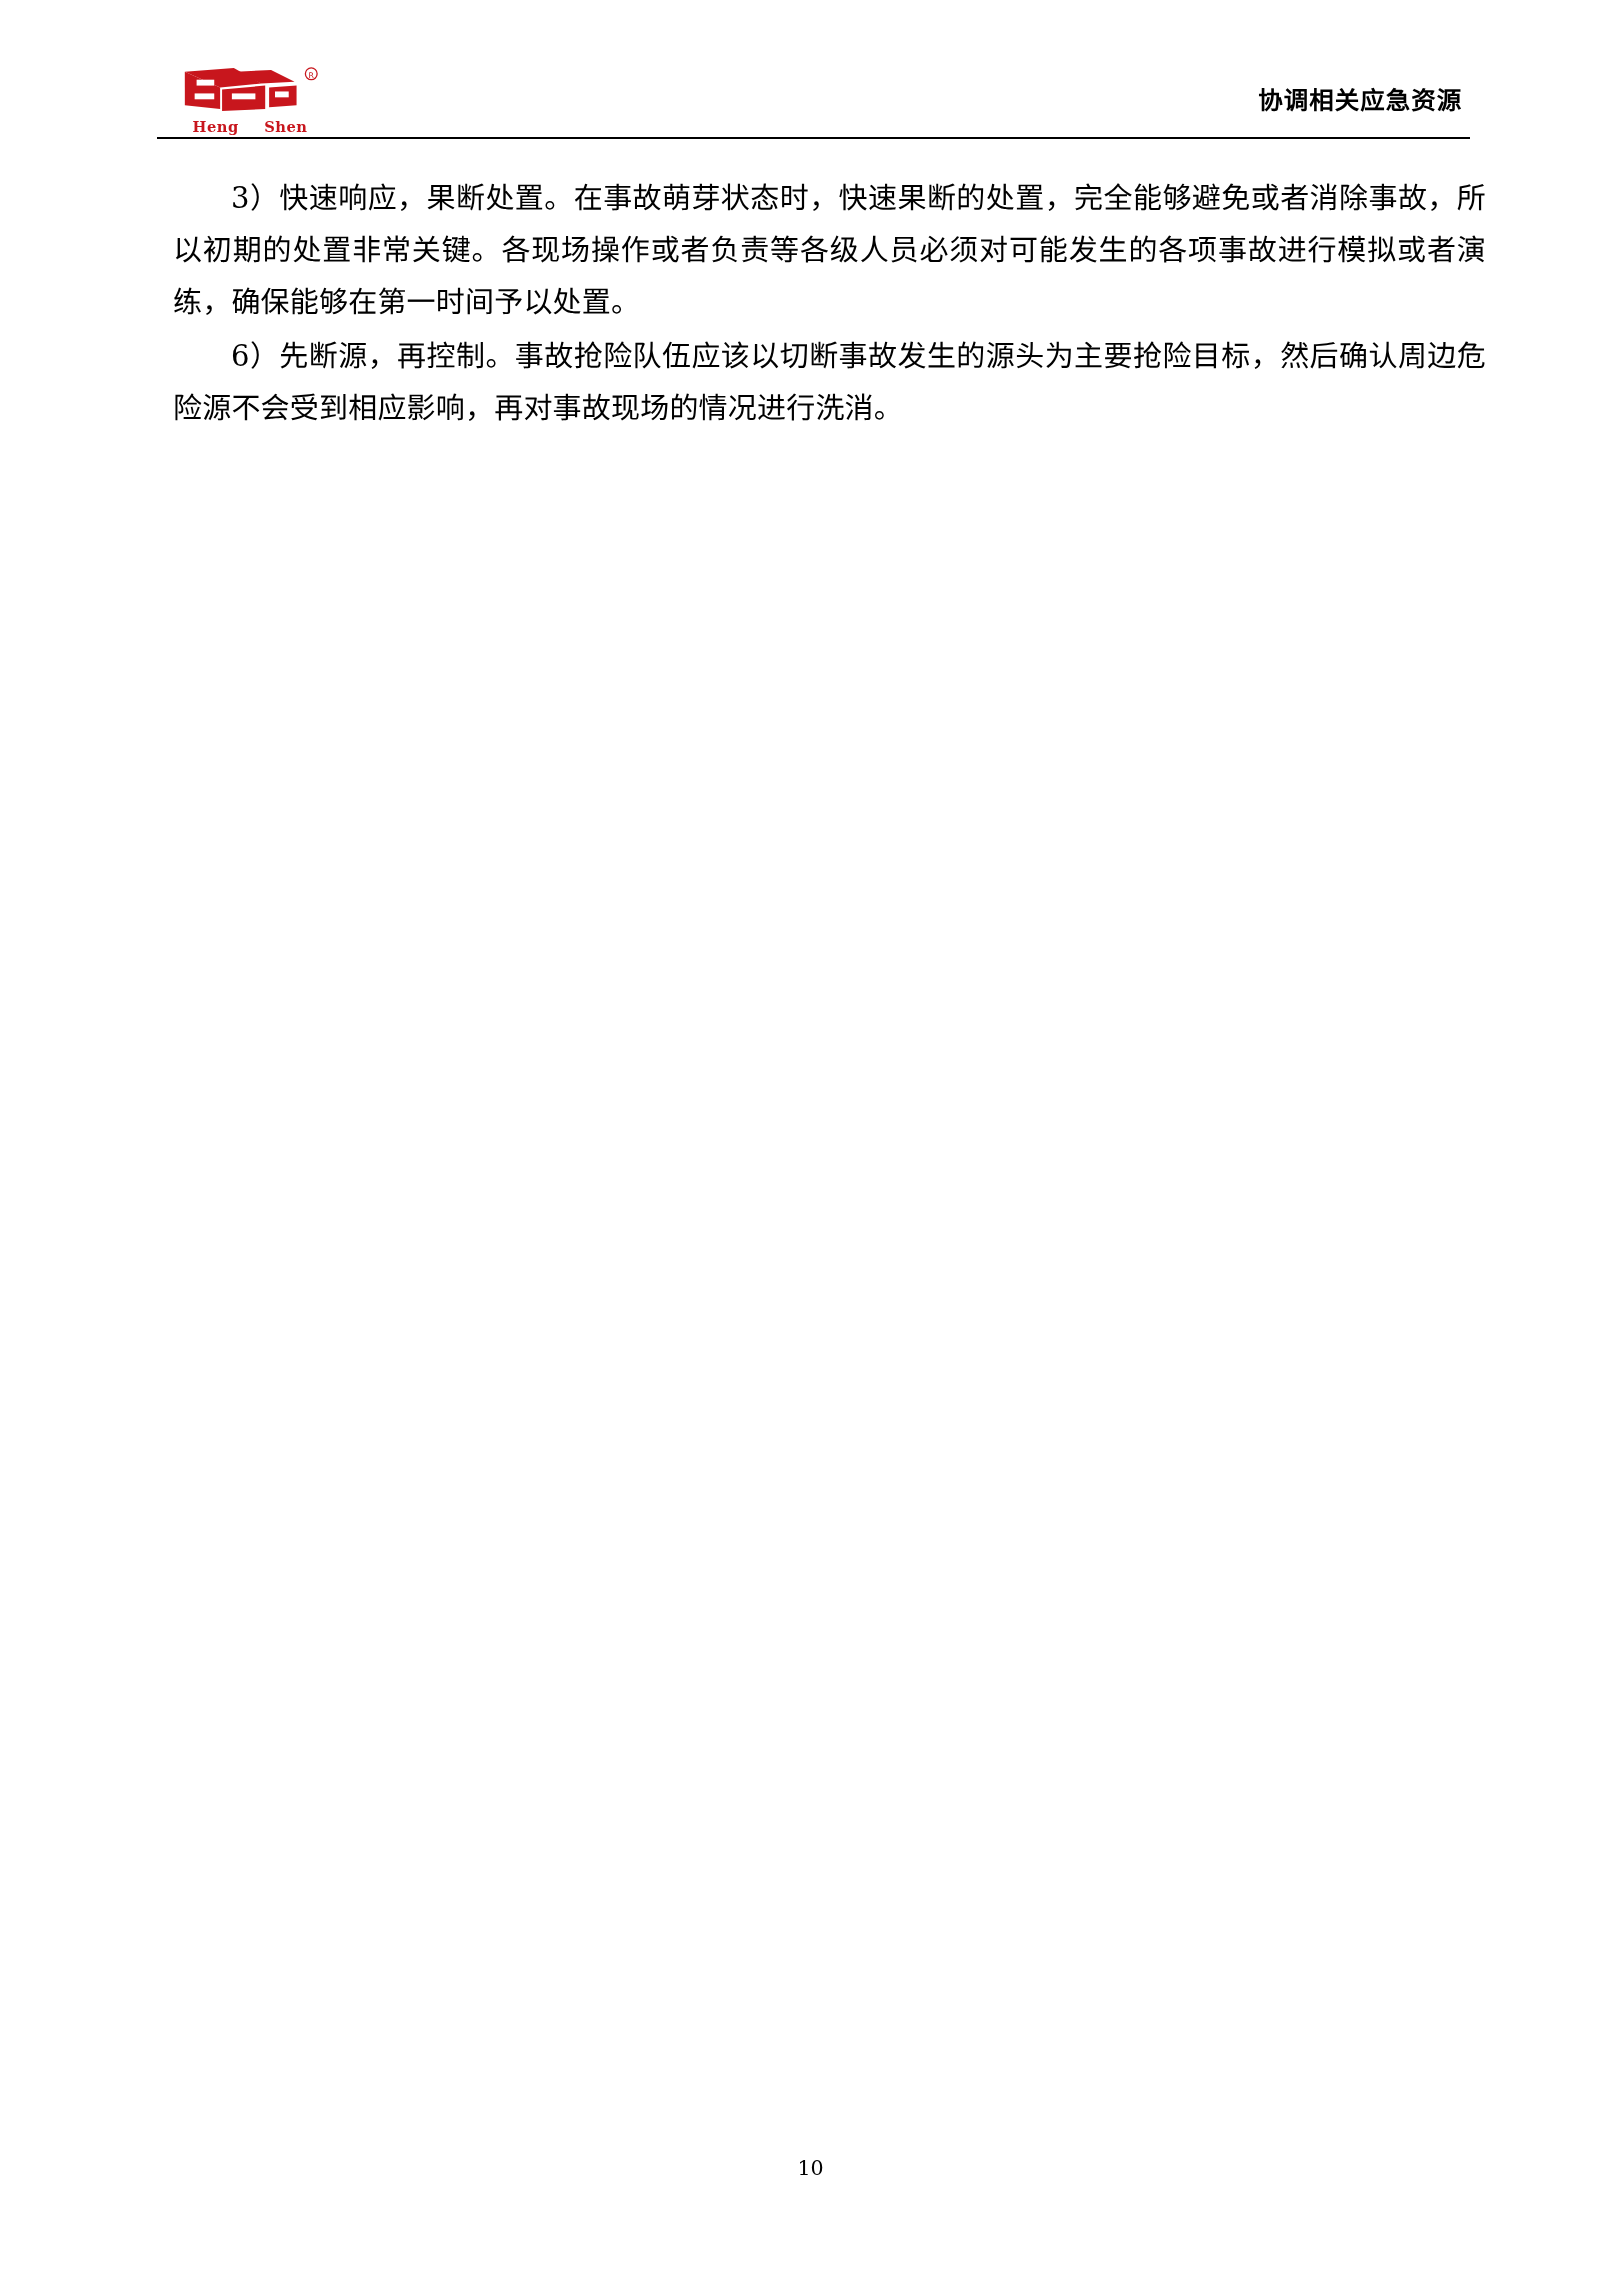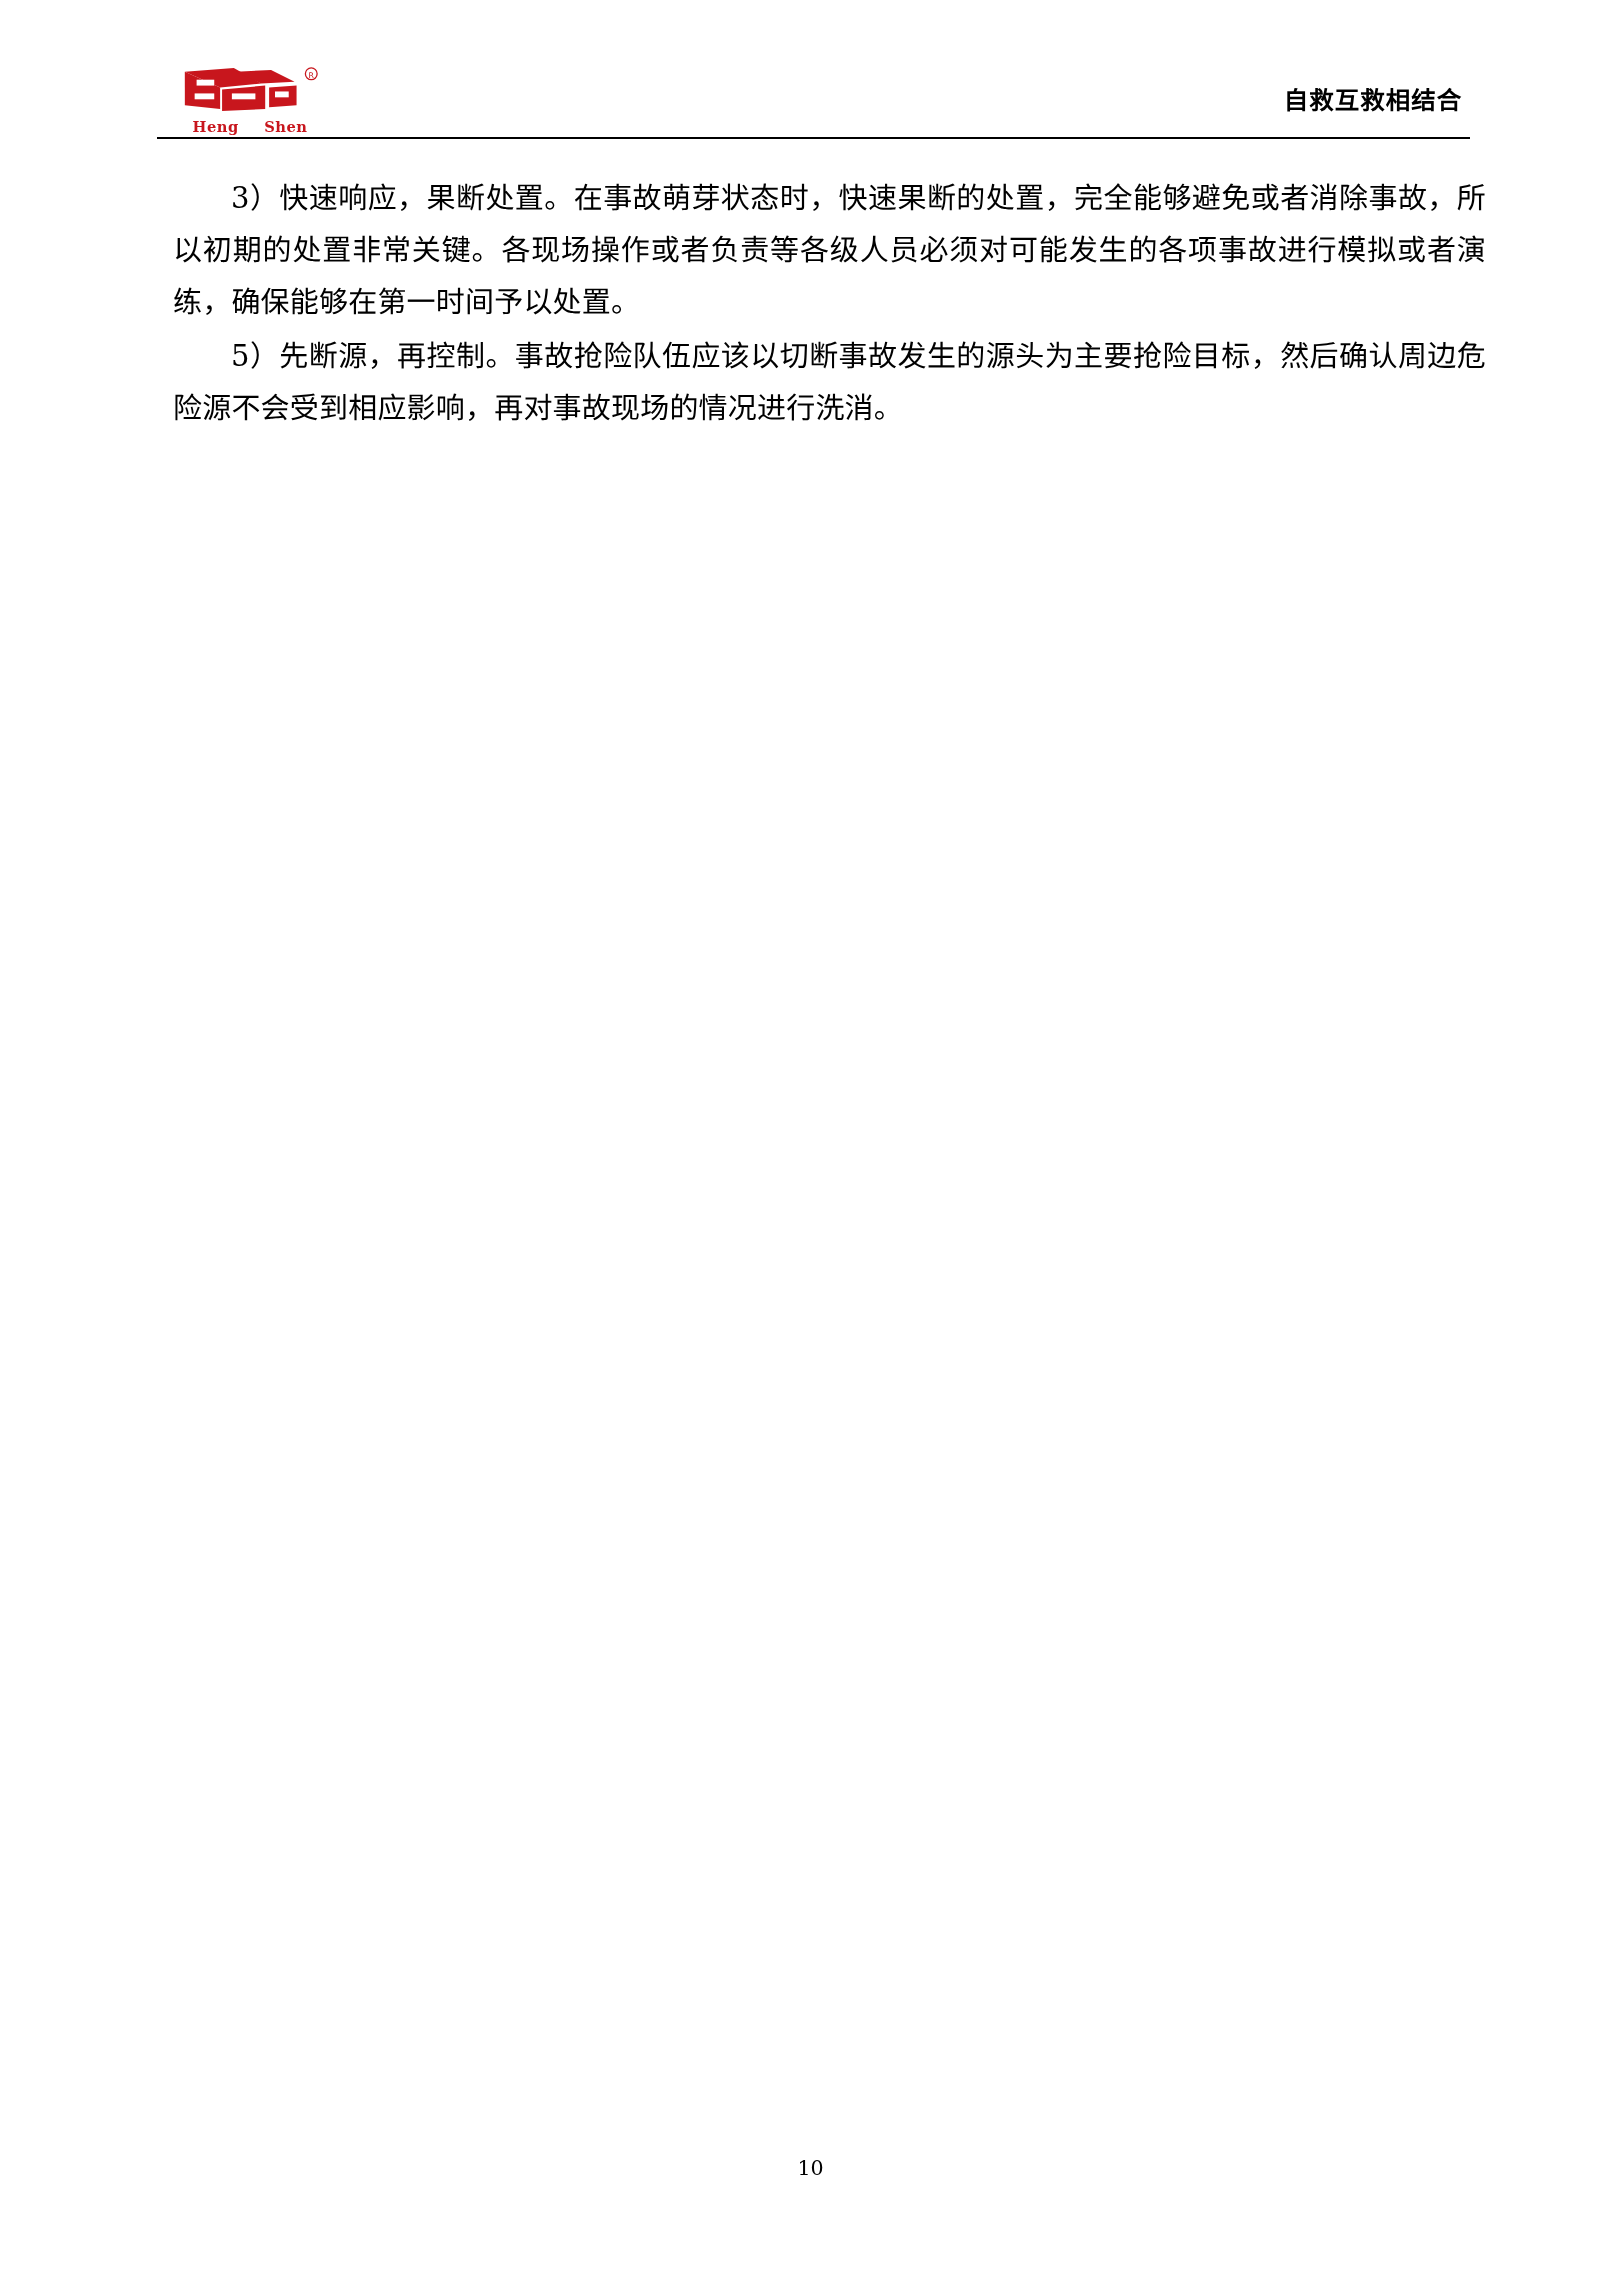--- a/index.html
+++ b/index.html
@@ -127,26 +127,26 @@
           <circle cx="137" cy="12" r="6" fill="none" stroke="#c8161d" stroke-width="1.3"></circle>
           <text x="137" y="16" font-size="8" fill="#c8161d" text-anchor="middle" font-family="DejaVu Sans, sans-serif">R</text>
         </svg>
       </div>
       <div class="logo-text">
         <span>Heng</span>
         <span>Shen</span>
       </div>
     </div>
 
-    <div class="header-title">自救互救相结合</div>
+    <div class="header-title">协调相关应急资源</div>
   </div>
 
   <div class="header-rule"></div>
 
   <div class="content">
     <p class="para">3）快速响应，果断处置。在事故萌芽状态时，快速果断的处置，完全能够避免或者消除事故，所以初期的处置非常关键。各现场操作或者负责等各级人员必须对可能发生的各项事故进行模拟或者演练，确保能够在第一时间予以处置。</p>
-    <p class="para">5）先断源，再控制。事故抢险队伍应该以切断事故发生的源头为主要抢险目标，然后确认周边危险源不会受到相应影响，再对事故现场的情况进行洗消。</p>
+    <p class="para">6）先断源，再控制。事故抢险队伍应该以切断事故发生的源头为主要抢险目标，然后确认周边危险源不会受到相应影响，再对事故现场的情况进行洗消。</p>
   </div>
 
   <div class="page-number">10</div>
 
 </div>
 
 
 </body></html>

